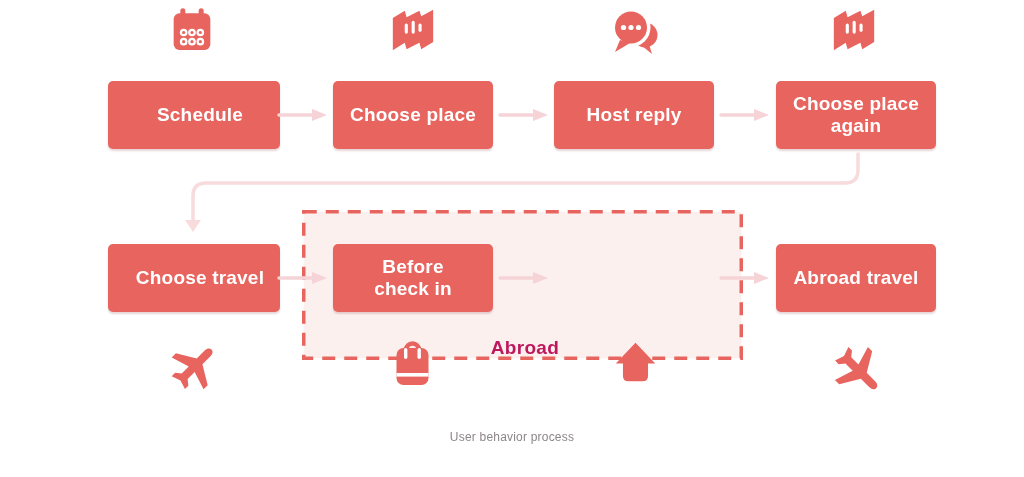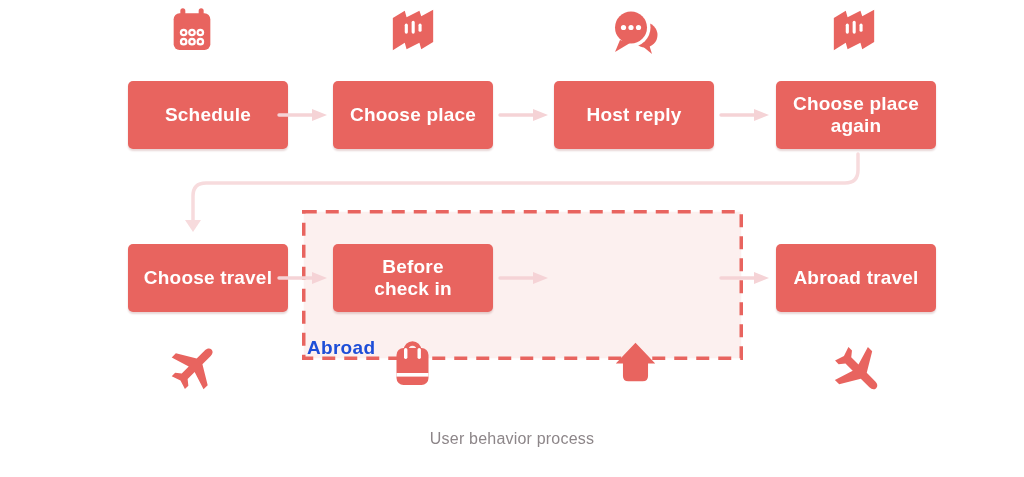--- a/index.html
+++ b/index.html
@@ -9,35 +9,35 @@
   }
   .abs{position:absolute;}
   
   .box{
     position:absolute;width:160px;height:68px;background:#E8645F;border-radius:5px;
     display:flex;align-items:center;justify-content:center;text-align:center;
     color:#ffffff;font-size:19px;font-weight:600;line-height:1.18;letter-spacing:.2px;
     white-space:pre-line;box-shadow:0 2px 2px rgba(120,30,30,.18);
   }
   .r1{top:81px;} .r2{top:244px;}
-  .c1{left:128px;} .c2{left:333px;} .c3{left:554px;} .c4{left:776px;}
+  .c1{left:108px;padding-left:12px;} .c2{left:333px;} .c3{left:554px;} .c4{left:776px;}
   
   .flow-arrow{position:absolute;width:51px;height:16px;}
   
   .panel{position:absolute;left:302px;top:210px;width:441px;height:150px;}
   .abroad-label{
-    position:absolute;left:5px;right:0;bottom:1px;
-    color:#1d4ed8;font-size:19px;font-weight:700;letter-spacing:.3px;
+    position:absolute;left:5px;right:0;bottom:1px;text-align:center;
+    color:#be185d;font-size:19px;font-weight:700;letter-spacing:.3px;
   }
   
   .icon{position:absolute;}
   
   .caption{
     position:absolute;left:0;top:430px;width:1024px;text-align:center;
-    color:#8D8689;font-size:16px;font-weight:400;letter-spacing:.2px;
+    color:#8D8689;font-size:12px;font-weight:400;letter-spacing:.2px;
   }
   svg{display:block;width:100%;height:100%;}
 </style>
 </head>
 <body>
 
 <div class="stage">
 
   <div class="icon" style="left:172px;top:8px;width:40px;height:44px;">
     <svg viewBox="0 0 48 52">

